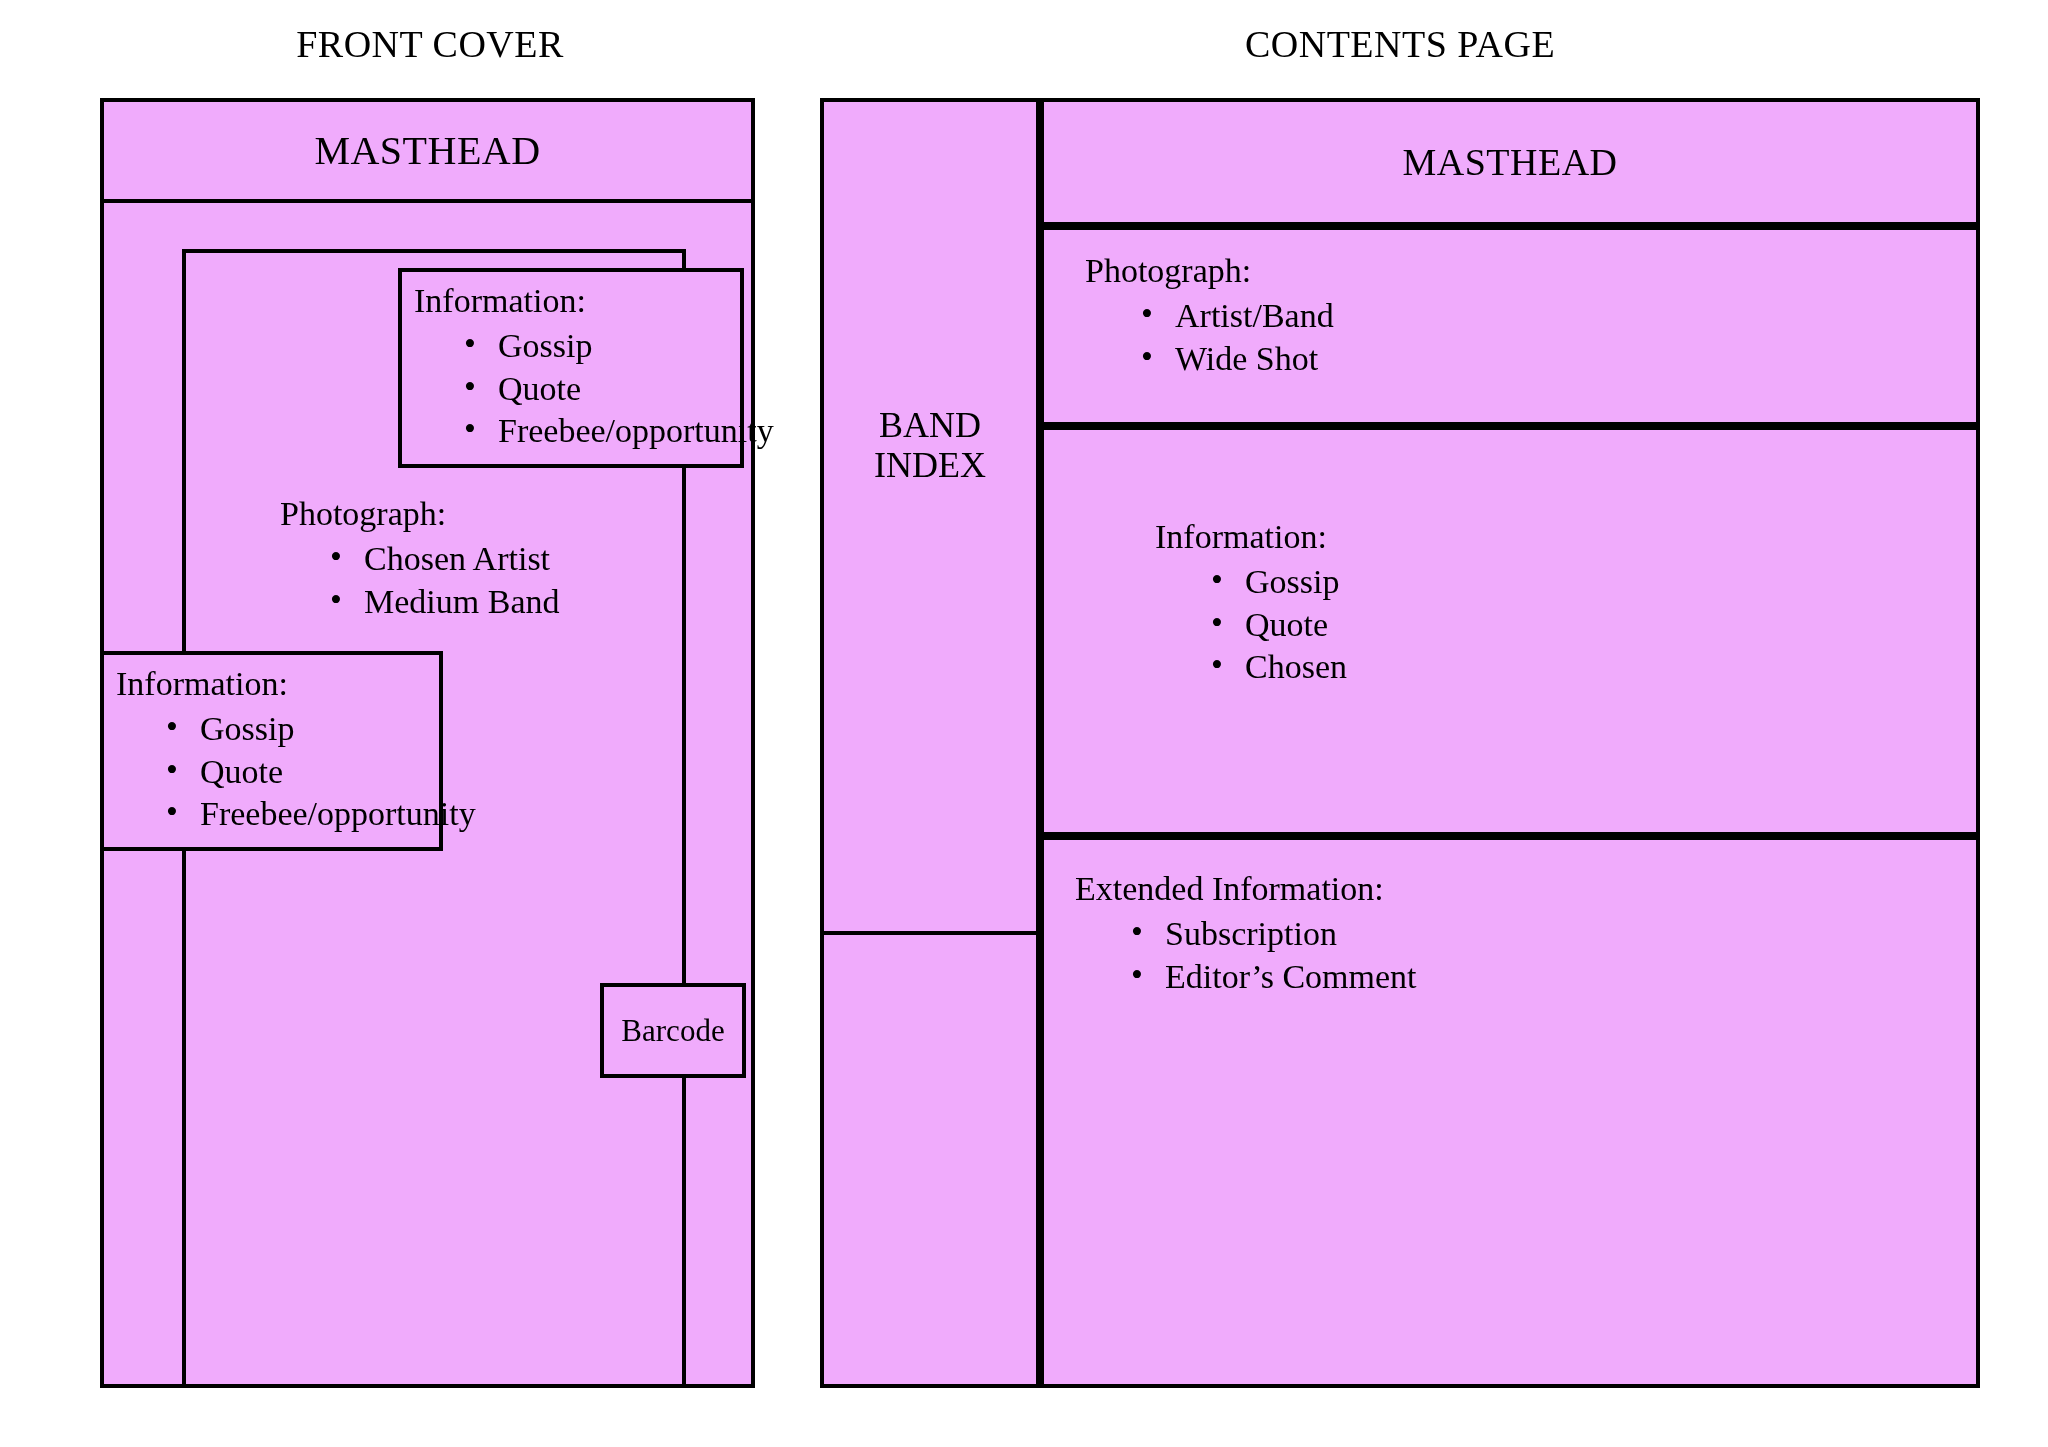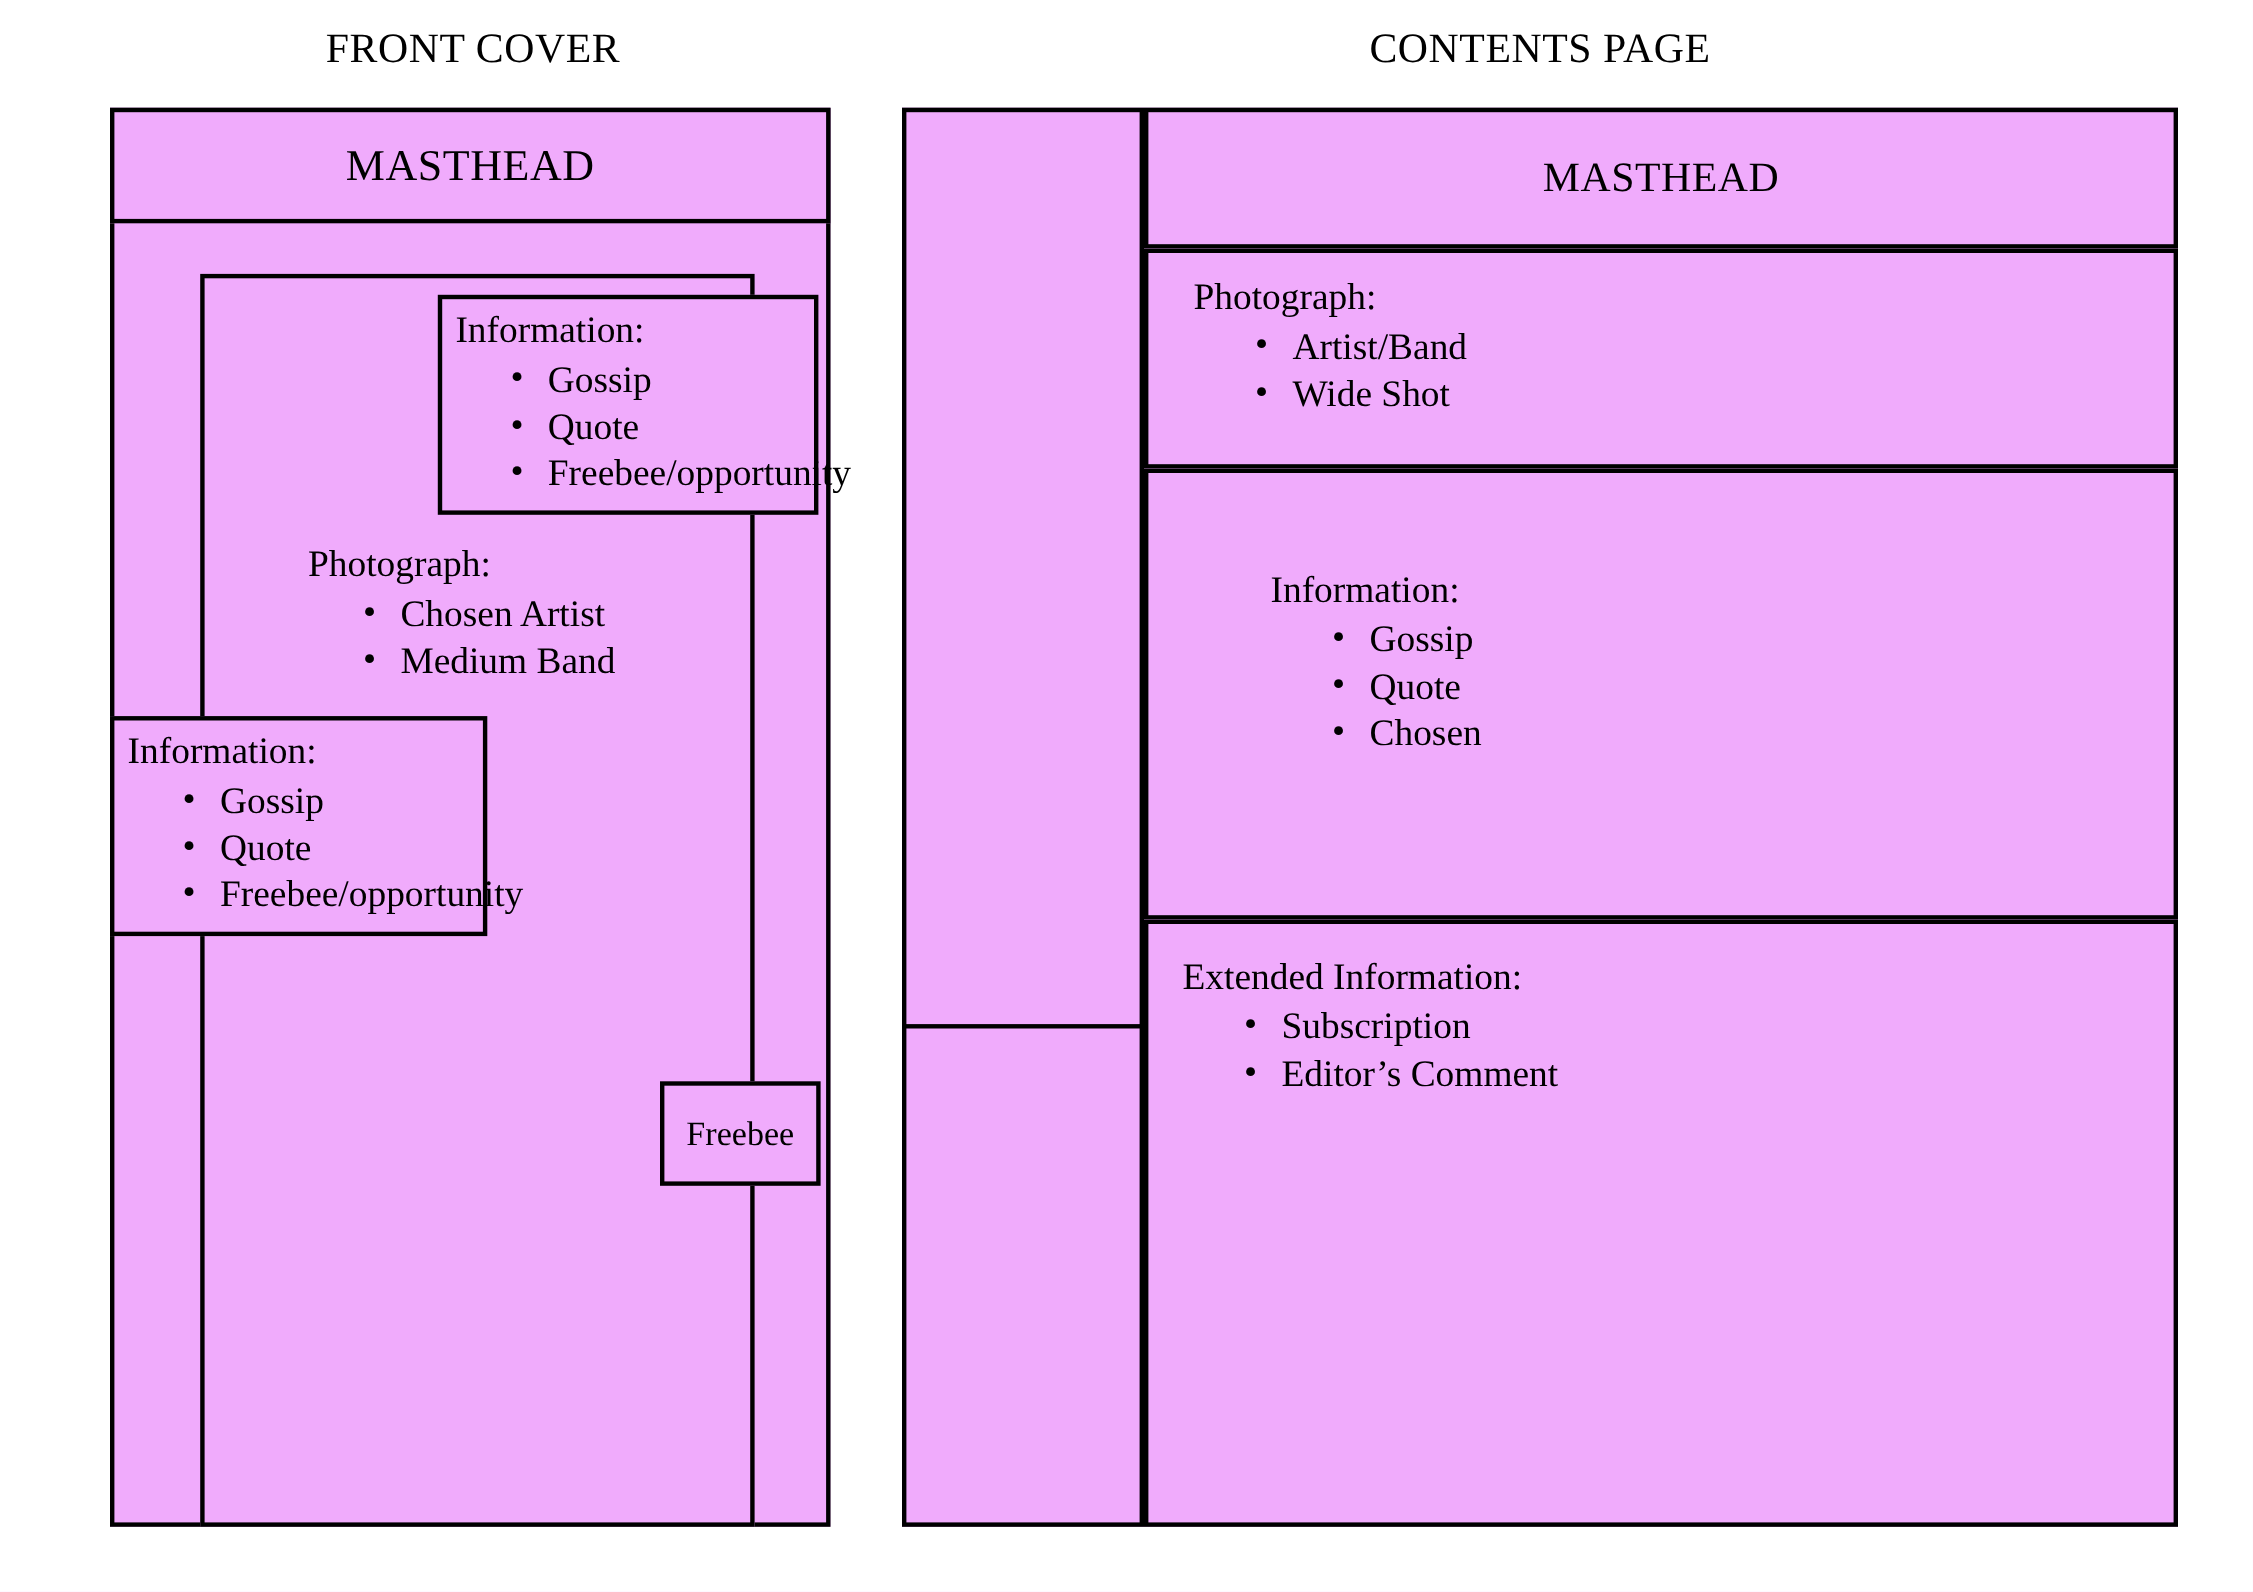--- a/index.html
+++ b/index.html
@@ -246,31 +246,32 @@
       <div class="block-title">Information:</div>
       <ul class="bullets">
         <li>Gossip</li>
         <li>Quote</li>
         <li>Freebee/opportunity</li>
       </ul>
     </div>
   </div>
 
   <div class="box" id="fc-barcode">
-    <span id="fc-barcode-label">Freebee</span>
+    <span id="fc-barcode-label">Barcode</span>
   </div>
 
   <div class="panel-heading" id="contents-page-heading">CONTENTS PAGE</div>
 
   <div class="box" id="contents-frame"></div>
 
   <div class="box" id="band-index-col"></div>
 
   <div id="band-index-divider"></div>
 
+  <div id="band-index-label">BAND<br>INDEX</div>
 
   <div class="box" id="contents-title-cell">
     <span id="contents-title-label">MASTHEAD</span>
   </div>
 
   <div class="box" id="cp-photo-cell"></div>
 
   <div id="cp-photo-block" class="block">
     <div class="block-title">Photograph:</div>
     <ul class="bullets">

